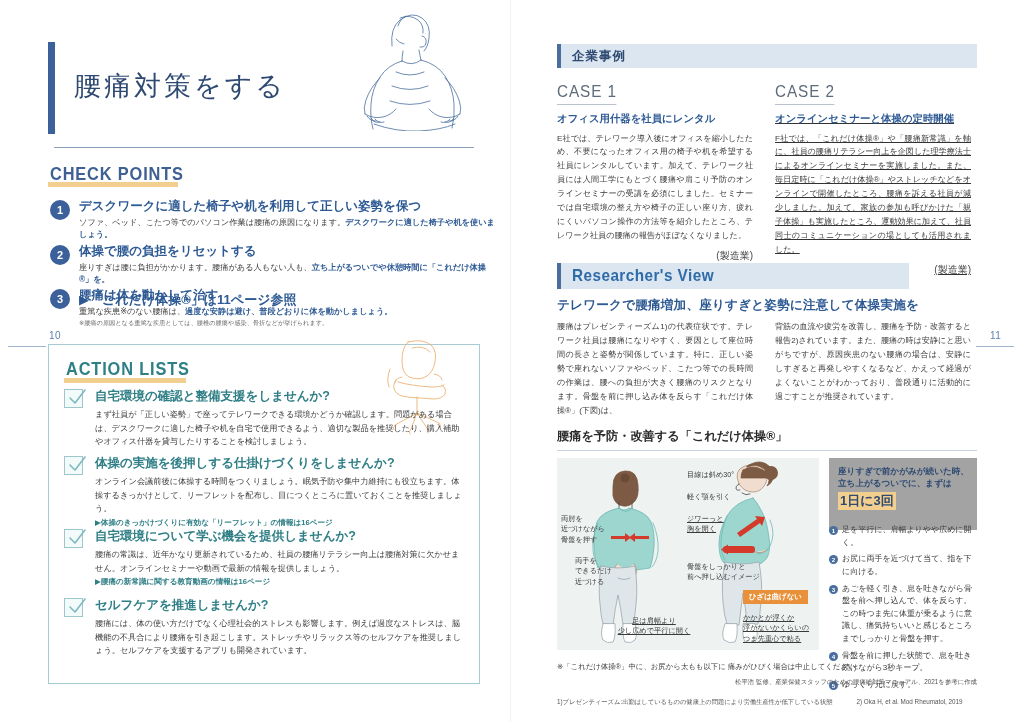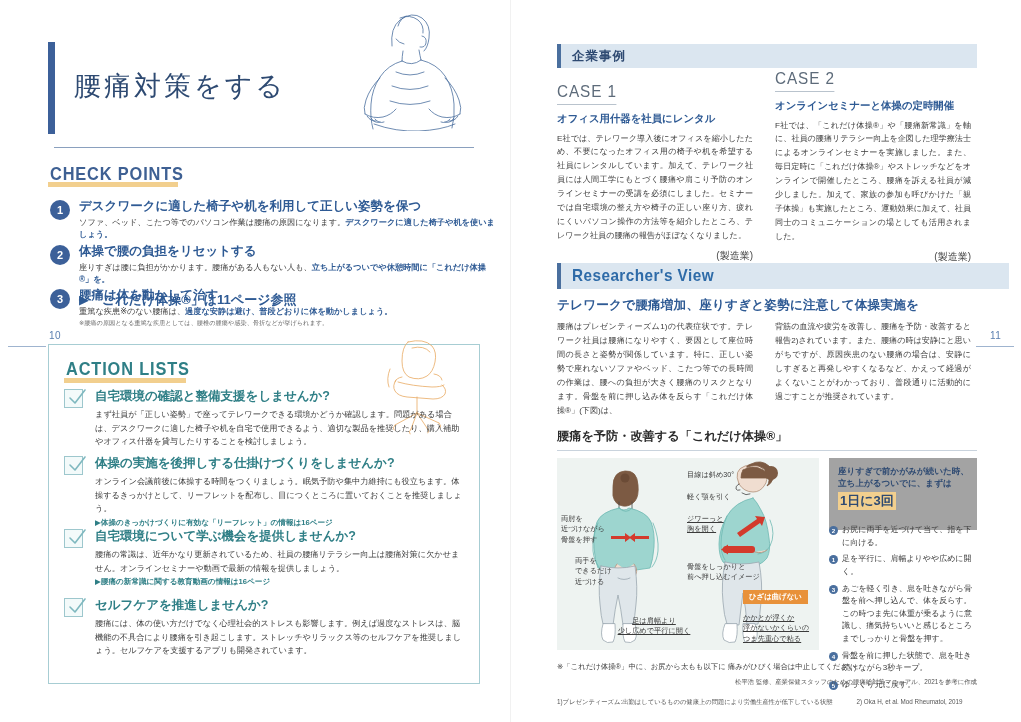--- a/index.html
+++ b/index.html
@@ -210,21 +210,21 @@
   .band-en {
     font-family: "Liberation Sans Narrow", "Liberation Sans", sans-serif;
     font-size: 17px;
     font-weight: 600;
     color: #2e6ba8;
     letter-spacing: .5px;
     transform: scaleX(.9);
     transform-origin: left center;
   }
   .band-cases { left: 557px; top: 44px; width: 420px; height: 24px; }
-  .band-research { left: 557px; top: 263px; width: 452px; height: 26px; }
+  .band-research { left: 557px; top: 263px; width: 352px; height: 26px; }
 
   .case-col { position: absolute; width: 196px; }
   .case-label {
     font-family: "Liberation Sans Narrow", "Liberation Sans", sans-serif;
     font-size: 17px;
     font-weight: 500;
     color: #5d6b7a;
     letter-spacing: 1px;
     border-bottom: 1px solid #b9c3cd;
     padding-bottom: 2px;
@@ -554,21 +554,21 @@
       <div class="band-ja">企業事例</div>
     </div>
 
     <div class="case-col" style="left:557px; top:82px;">
       <div class="case-label">CASE 1</div>
       <div class="case-title">オフィス用什器を社員にレンタル</div>
       <div class="case-text">E社では、テレワーク導入後にオフィスを縮小したため、不要になったオフィス用の椅子や机を希望する社員にレンタルしています。加えて、テレワーク社員には人間工学にもとづく腰痛や肩こり予防のオンラインセミナーの受講を必須にしました。セミナーでは自宅環境の整え方や椅子の正しい座り方、疲れにくいパソコン操作の方法等を紹介したところ、テレワーク社員の腰痛の報告がほぼなくなりました。</div>
       <div class="case-source">(製造業)</div>
     </div>
 
-    <div class="case-col" style="left:775px; top:69px;">
+    <div class="case-col" style="left:775px; top:82px;text-decoration:underline;">
       <div class="case-label">CASE 2</div>
       <div class="case-title">オンラインセミナーと体操の定時開催</div>
       <div class="case-text">F社では、「これだけ体操®」や「腰痛新常識」を軸に、社員の腰痛リテラシー向上を企図した理学療法士によるオンラインセミナーを実施しました。また、毎日定時に「これだけ体操®」やストレッチなどをオンラインで開催したところ、腰痛を訴える社員が減少しました。加えて、家族の参加も呼びかけた「親子体操」も実施したところ、運動効果に加えて、社員同士のコミュニケーションの場としても活用されました。</div>
       <div class="case-source">(製造業)</div>
     </div>
 
     <div class="band band-research">
       <div class="band-accent"></div>
       <div class="band-en">Researcher's View</div>
     </div>
@@ -669,26 +669,26 @@
       </div>
 
       <div class="ex-callout">
         <div class="ex-callout-line">座りすぎで前かがみが続いた時、</div>
         <div class="ex-callout-line">立ち上がるついでに、まずは</div>
         <div class="ex-callout-big">1日に3回</div>
       </div>
 
       <div class="ex-steps">
         <div class="ex-step">
+          <div class="ex-step-num"><span class="step-circle">1</span></div>
+          <div>足を平行に、肩幅よりやや広めに開く。</div>
+        </div>
+        <div class="ex-step">
           <div class="ex-step-num"><span class="step-circle">2</span></div>
           <div>お尻に両手を近づけて当て、指を下に向ける。</div>
-        </div>
-        <div class="ex-step">
-          <div class="ex-step-num"><span class="step-circle">1</span></div>
-          <div>足を平行に、肩幅よりやや広めに開く。</div>
         </div>
         <div class="ex-step">
           <div class="ex-step-num"><span class="step-circle">3</span></div>
           <div>あごを軽く引き、息を吐きながら骨盤を前へ押し込んで、体を反らす。この時つま先に体重が乗るように意識し、痛気持ちいいと感じるところまでしっかりと骨盤を押す。</div>
         </div>
         <div class="ex-step">
           <div class="ex-step-num"><span class="step-circle">4</span></div>
           <div>骨盤を前に押した状態で、息を吐き続けながら3秒キープ。</div>
         </div>
         <div class="ex-step">

